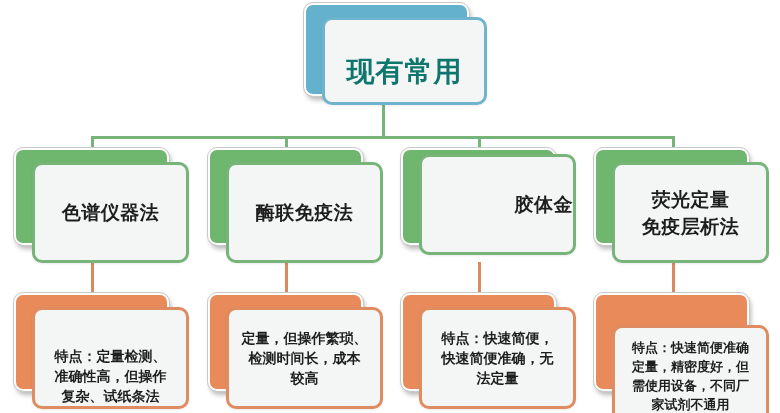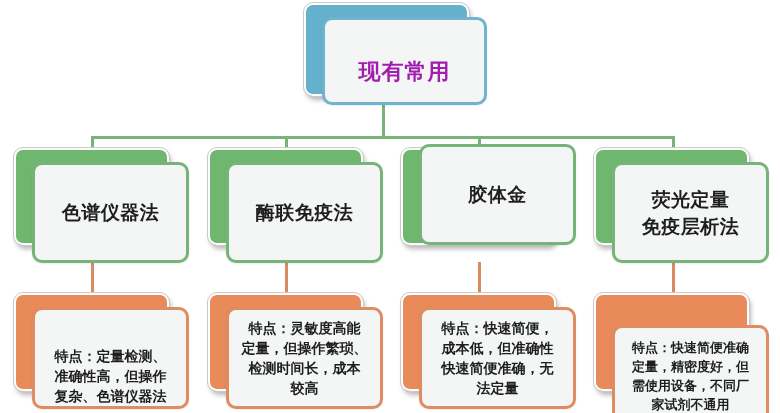--- a/index.html
+++ b/index.html
@@ -32,23 +32,23 @@
     .top-back { background: #63b1cd; }
     .top-front { border: 3px solid #6fb4cc; }
 
     .green-back { background: #6fb76f; }
     .green-front { border: 3px solid #77b47a; }
 
     .orange-back { background: #e88a5a; }
     .orange-front { border: 3px solid #de8c60; }
 
     .title-text {
-      font-size: 22px;
+      font-size: 28px;
       font-weight: bold;
-      color: #a21caf;
+      color: #0f766e;
       line-height: 30px;
       letter-spacing: 1px;
       margin-top: 22px;
     }
     .method-text {
       font-size: 19px;
       font-weight: bold;
       color: #1e1e1e;
       line-height: 27px;
       letter-spacing: 0.5px;
@@ -91,58 +91,56 @@
 </div>
 
 <div class="back green-back" style="left:208px; top:148px; width:155px; height:97px;"></div>
 <div class="front green-front" style="left:226px; top:162px; width:157px; height:101px;">
   <div class="method-text">
     <span>酶联免疫法</span>
   </div>
 </div>
 
 <div class="back green-back" style="left:401px; top:148px; width:155px; height:97px;"></div>
-<div class="front green-front" style="left:419px; top:144px; width:157px; height:101px;">
+<div class="front green-front" style="left:419px; top:154px; width:157px; height:101px;justify-content:flex-end;">
   <div class="method-text">
     <span>胶体金</span>
   </div>
 </div>
 
 <div class="back green-back" style="left:594px; top:148px; width:155px; height:97px;"></div>
 <div class="front green-front" style="left:612px; top:162px; width:157px; height:101px;">
   <div class="method-text">
     <span>荧光定量</span>
     <span>免疫层析法</span>
   </div>
 </div>
 
 <div class="back orange-back" style="left:14px; top:293px; width:155px; height:98px;"></div>
 <div class="front orange-front" style="left:32px; top:307px; width:157px; height:102px;align-items:flex-end;">
   <div class="feature-text">
     <span>特点：定量检测、</span>
     <span>准确性高，但操作</span>
-    <span>复杂、色谱仪器法</span>
+    <span>复杂、试纸条法</span>
   </div>
 </div>
 
 <div class="back orange-back" style="left:208px; top:293px; width:155px; height:98px;"></div>
 <div class="front orange-front" style="left:226px; top:307px; width:157px; height:102px;">
   <div class="feature-text">
-    <span>特点：灵敏度高能</span>
     <span>定量，但操作繁琐、</span>
     <span>检测时间长，成本</span>
     <span>较高</span>
   </div>
 </div>
 
 <div class="back orange-back" style="left:401px; top:293px; width:155px; height:98px;"></div>
 <div class="front orange-front" style="left:419px; top:307px; width:157px; height:102px;">
   <div class="feature-text">
     <span>特点：快速简便，</span>
-    <span>成本低，但准确性</span>
     <span>快速简便准确，无</span>
     <span>法定量</span>
   </div>
 </div>
 
 <div class="back orange-back" style="left:594px; top:293px; width:155px; height:98px;"></div>
 <div class="front orange-front" style="left:612px; top:325px; width:157px; height:102px;">
   <div class="feature-text" style="font-size:13px; line-height:19px;">
     <span>特点：快速简便准确</span>
     <span>定量，精密度好，但</span>

